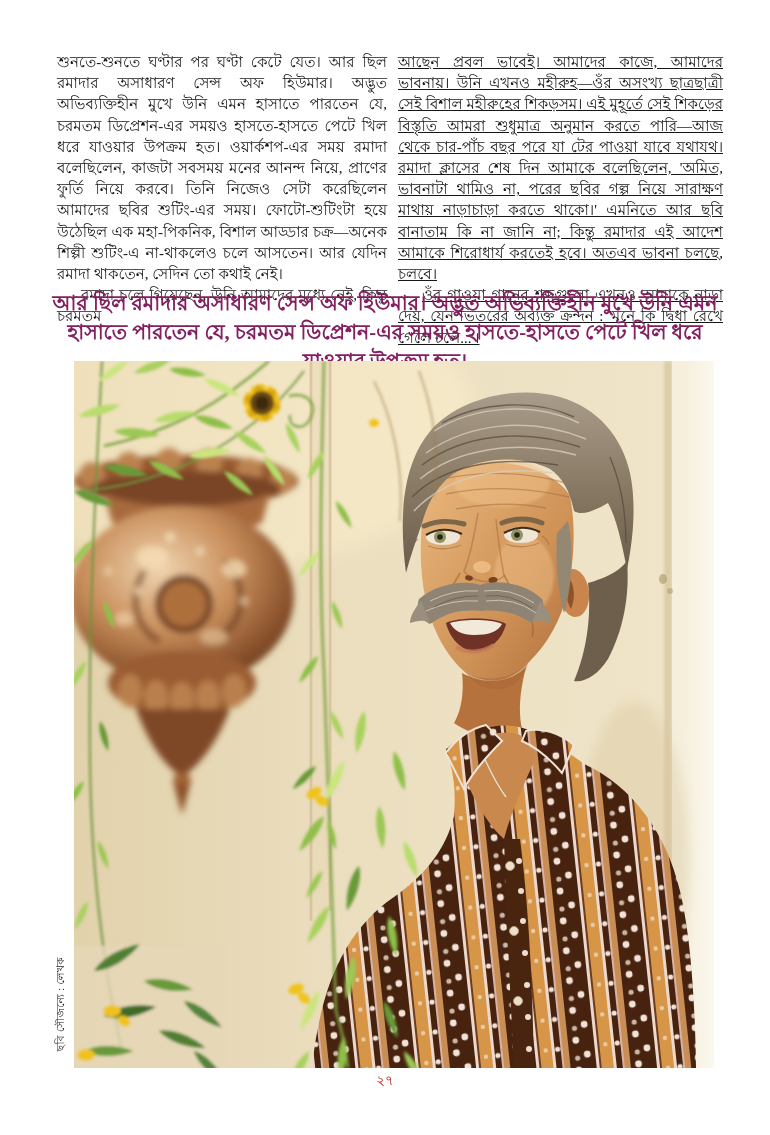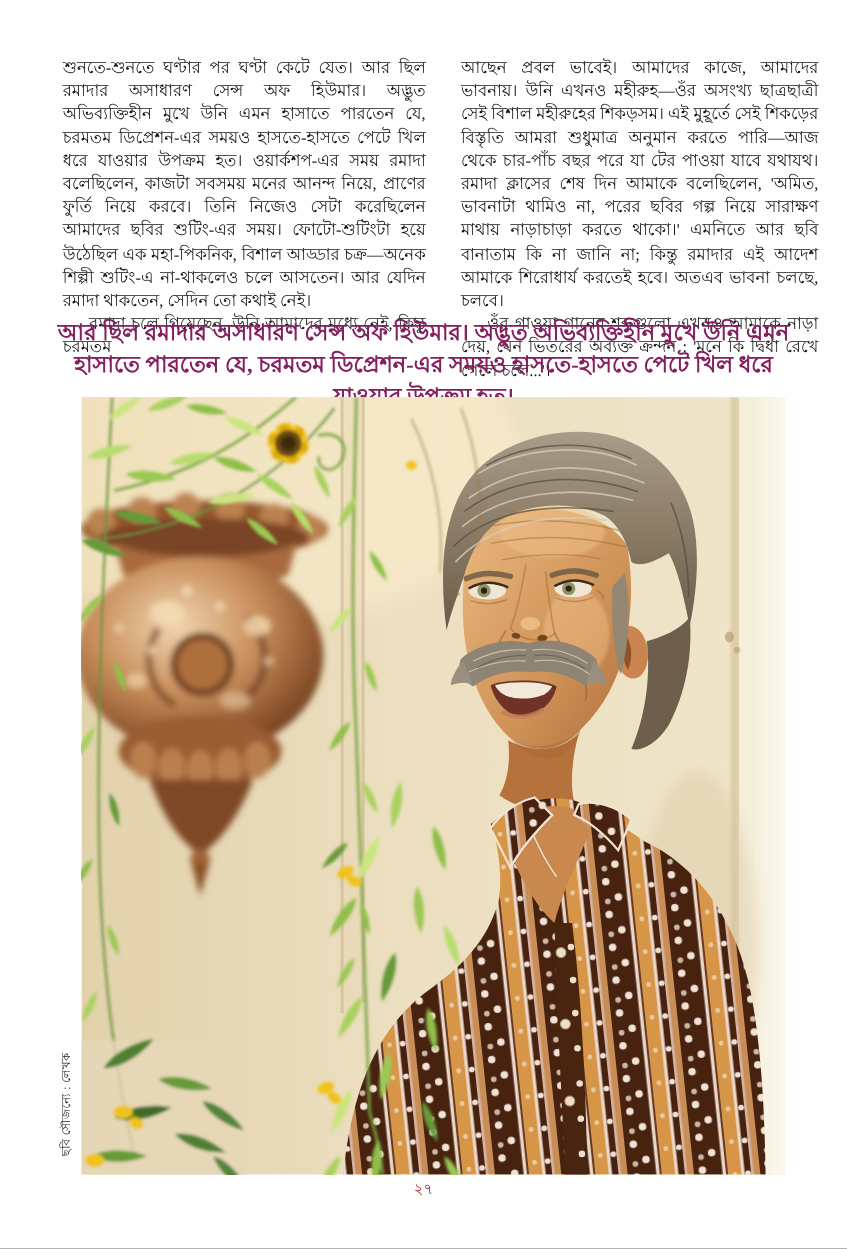--- a/index.html
+++ b/index.html
@@ -2,21 +2,21 @@
 <html><head>
 <meta charset="utf-8">
 <style>
   html,body{margin:0;padding:0;background:#777;}
   .page{position:relative;width:770px;height:1135px;background:#ffffff;overflow:hidden;
         font-family:"Liberation Serif", serif;color:#161616;}
   .col{position:absolute;top:52px;font-size:15px;line-height:21.2px;text-align:justify;}
   .col p{margin:0;}
   .col p.indent{text-indent:1.6em;}
   #col-left{left:57px;width:330px;}
-  #col-right{left:419px;width:325px;}
+  #col-right{left:398px;width:325px;text-decoration:underline;}
   .pullquote{position:absolute;left:42px;top:289px;width:686px;text-align:center;
              font-size:20.5px;line-height:29px;font-weight:bold;}
   .photo-wrap{position:absolute;left:74px;top:361px;width:640px;height:707px;overflow:hidden;}
   .photo-caption{position:absolute;left:0px;top:997px;width:120px;height:14px;
                  font-size:10.5px;letter-spacing:.4px;text-align:center;color:#222;
                  transform:rotate(-90deg);white-space:nowrap;}
   .page-number{position:absolute;left:0;top:1070px;width:770px;text-align:center;
                font-size:13.5px;color:#b91c1c;}
 </style>
 </head>

